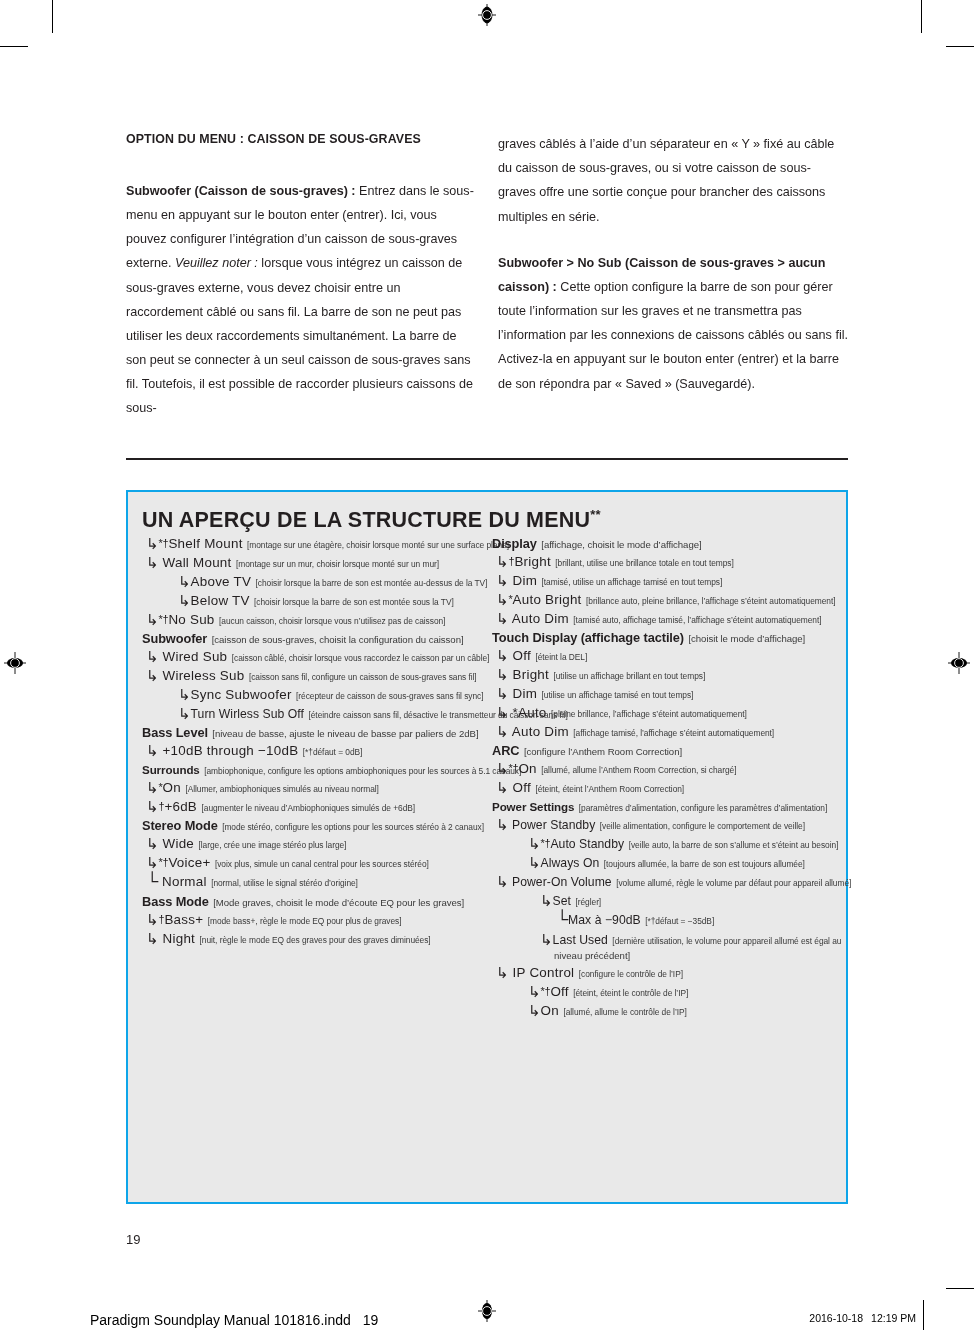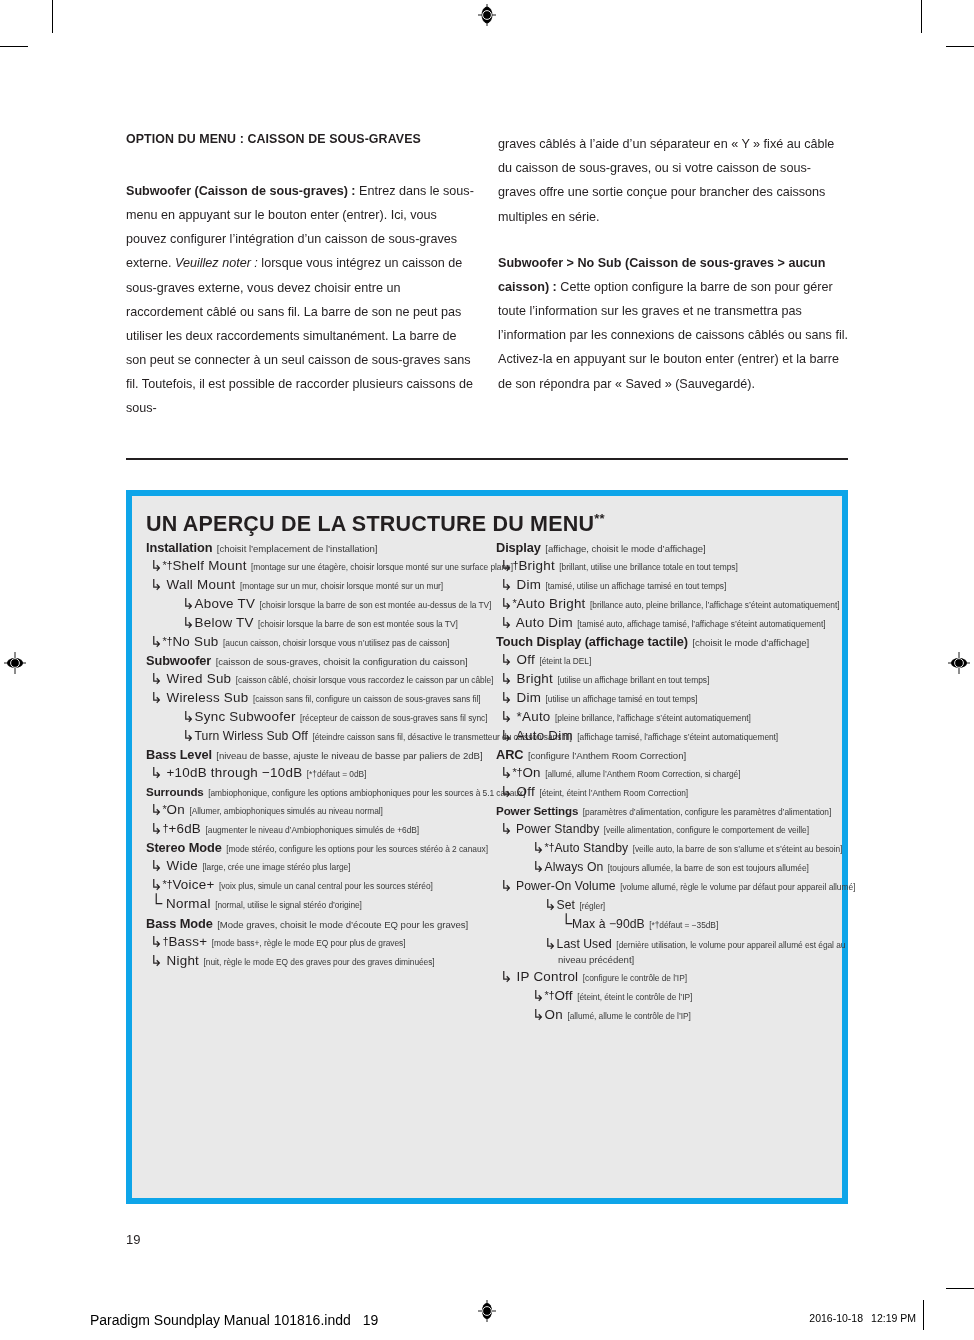--- a/index.html
+++ b/index.html
@@ -78,21 +78,21 @@
   }
 
   
   .menu-box {
     position: absolute;
     left: 126px;
     top: 490px;
     width: 722px;
     height: 714px;
     background: #e9e9e9;
-    border: 6px solid #0ea5e9;
+    border: 2px solid #0ea5e9;
     box-sizing: border-box;
   }
   .menu-title {
     font-size: 21.5px;
     font-weight: bold;
     letter-spacing: 0.2px;
     margin: 15px 0 2px 14px;
     color: #231f20;
   }
   .menu-title sup {
@@ -273,21 +273,20 @@
 </div>
 
 <div class="rule"></div>
 
 <div class="menu-box">
   <div class="menu-title">
     <span>UN APERÇU DE LA STRUCTURE DU MENU</span><sup>**</sup>
   </div>
   <div class="menu-cols">
     <div class="menu-col left" id="menu-col-left">
-        <div class="row group"><span class="hdr">Installation</span> <span class="gloss">[choisit l’emplacement de l’installation]</span></div>
         <div class="row ind1"><span class="lead">↳</span><span class="mark">*†</span><span class="item">Shelf Mount</span> <span class="gloss tiny">[montage sur une étagère, choisir lorsque monté sur une surface plane]</span></div>
         <div class="row ind1"><span class="lead">↳</span><span class="item"> Wall Mount</span> <span class="gloss tiny">[montage sur un mur, choisir lorsque monté sur un mur]</span></div>
         <div class="row ind2"><span class="lead">↳</span><span class="item">Above TV</span> <span class="gloss tiny">[choisir lorsque la barre de son est montée au-dessus de la TV]</span></div>
         <div class="row ind2"><span class="lead">↳</span><span class="item">Below TV</span> <span class="gloss tiny">[choisir lorsque la barre de son est montée sous la TV]</span></div>
         <div class="row ind1"><span class="lead">↳</span><span class="mark">*†</span><span class="item">No Sub</span> <span class="gloss tiny">[aucun caisson, choisir lorsque vous n’utilisez pas de caisson]</span></div>
         <div class="row group"><span class="hdr">Subwoofer</span> <span class="gloss">[caisson de sous-graves, choisit la configuration du caisson]</span></div>
         <div class="row ind1"><span class="lead">↳</span><span class="item"> Wired Sub</span> <span class="gloss tiny">[caisson câblé, choisir lorsque vous raccordez le caisson par un câble]</span></div>
         <div class="row ind1"><span class="lead">↳</span><span class="item"> Wireless Sub</span> <span class="gloss tiny">[caisson sans fil, configure un caisson de sous-graves sans fil]</span></div>
         <div class="row ind2"><span class="lead">↳</span><span class="item">Sync Subwoofer</span> <span class="gloss tiny">[récepteur de caisson de sous-graves sans fil sync]</span></div>
         <div class="row ind2"><span class="lead">↳</span><span class="item tight">Turn Wirless Sub Off</span> <span class="gloss tiny">[éteindre caisson sans fil, désactive le transmetteur du caisson sans fil]</span></div>

